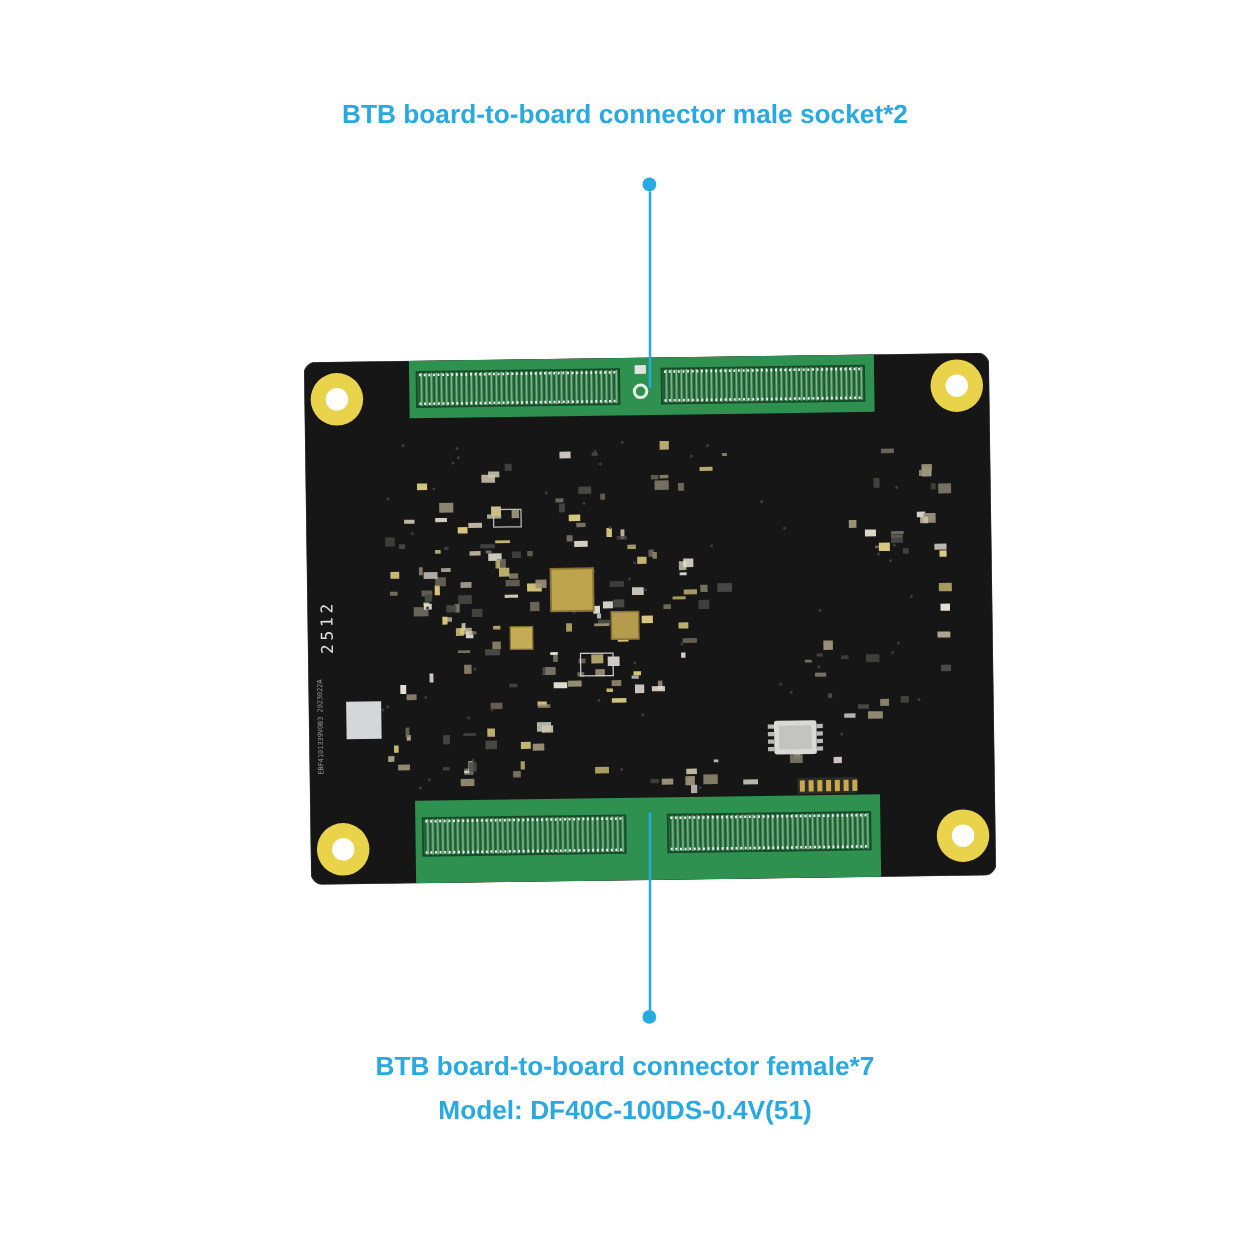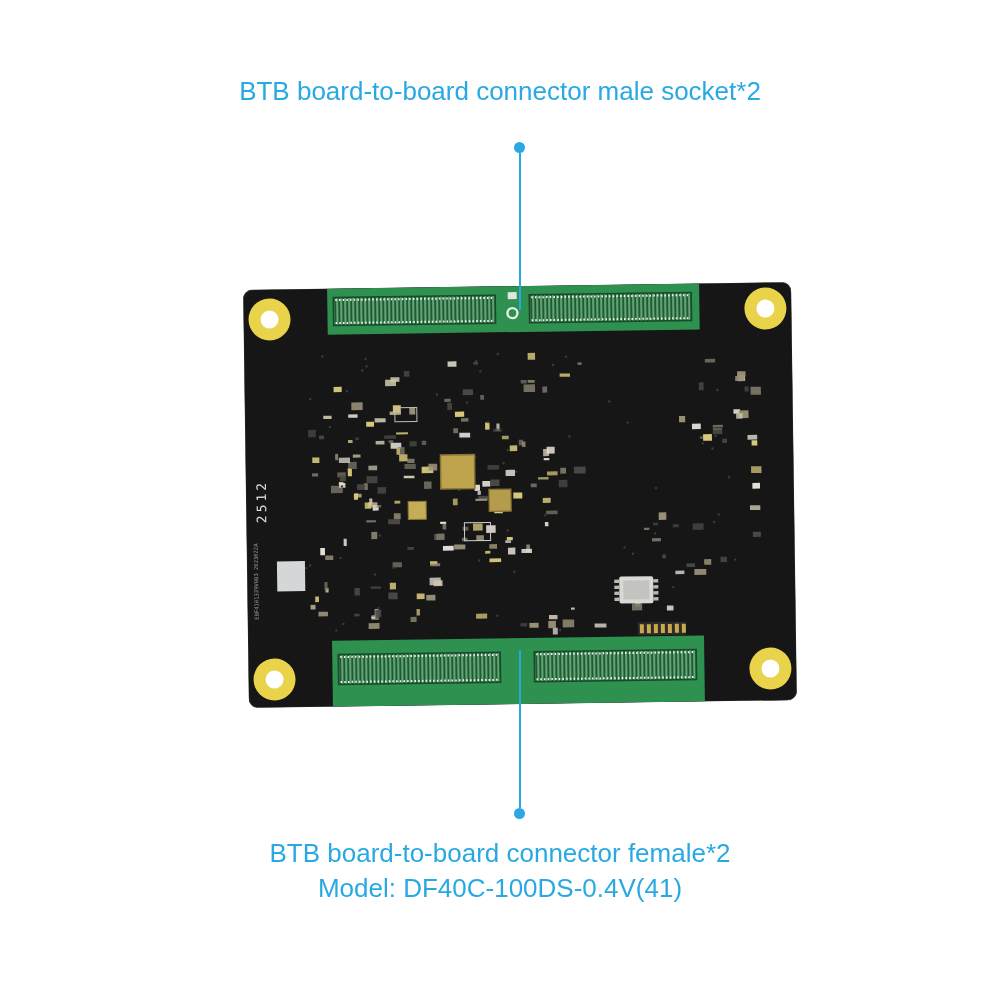--- a/index.html
+++ b/index.html
@@ -14,21 +14,21 @@
   body{
     width:1000px;height:1000px;background:#ffffff;
     font-family:"Liberation Sans",sans-serif;
     position:relative;overflow:hidden;
   }
   .annotation{
     position:absolute;left:0;width:100%;
     text-align:center;color:var(--accent);
     z-index:6;
   }
-  .annotation .line{font-size:26px;line-height:35px;font-weight:400;}
+  .annotation .line{font-size:21px;line-height:35px;font-weight:700;}
   #annotation-top{top:74px;}
   #annotation-bottom{top:836px;}
   .leader-line{
     position:absolute;left:519px;width:2px;
     background:var(--accent);z-index:5;
   }
   #leader-line-top{top:153px;height:157px;}
   #leader-line-bottom{top:650px;height:158px;}
   .leader-dot{
     position:absolute;left:514px;width:11px;height:11px;border-radius:50%;
@@ -43,22 +43,22 @@
   .board-wrap svg{display:block;width:100%;height:100%;}
 </style>
 </head>
 <body>
 
 <div class="annotation" id="annotation-top">
   <div class="line">BTB board-to-board connector male socket*2</div>
 </div>
 
 <div class="annotation" id="annotation-bottom">
-  <div class="line">BTB board-to-board connector female*2</div>
-  <div class="line">Model: DF40C-100DS-0.4V(41)</div>
+  <div class="line">BTB board-to-board connector female*7</div>
+  <div class="line">Model: DF40C-100DS-0.4V(51)</div>
 </div>
 
 <div class="leader-dot" id="leader-dot-top"></div>
 <div class="leader-line" id="leader-line-top"></div>
 <div class="leader-line" id="leader-line-bottom"></div>
 <div class="leader-dot" id="leader-dot-bottom"></div>
 
 <div class="board-wrap">
 <svg viewBox="0 0 548 418" xmlns="http://www.w3.org/2000/svg">
   <defs>

